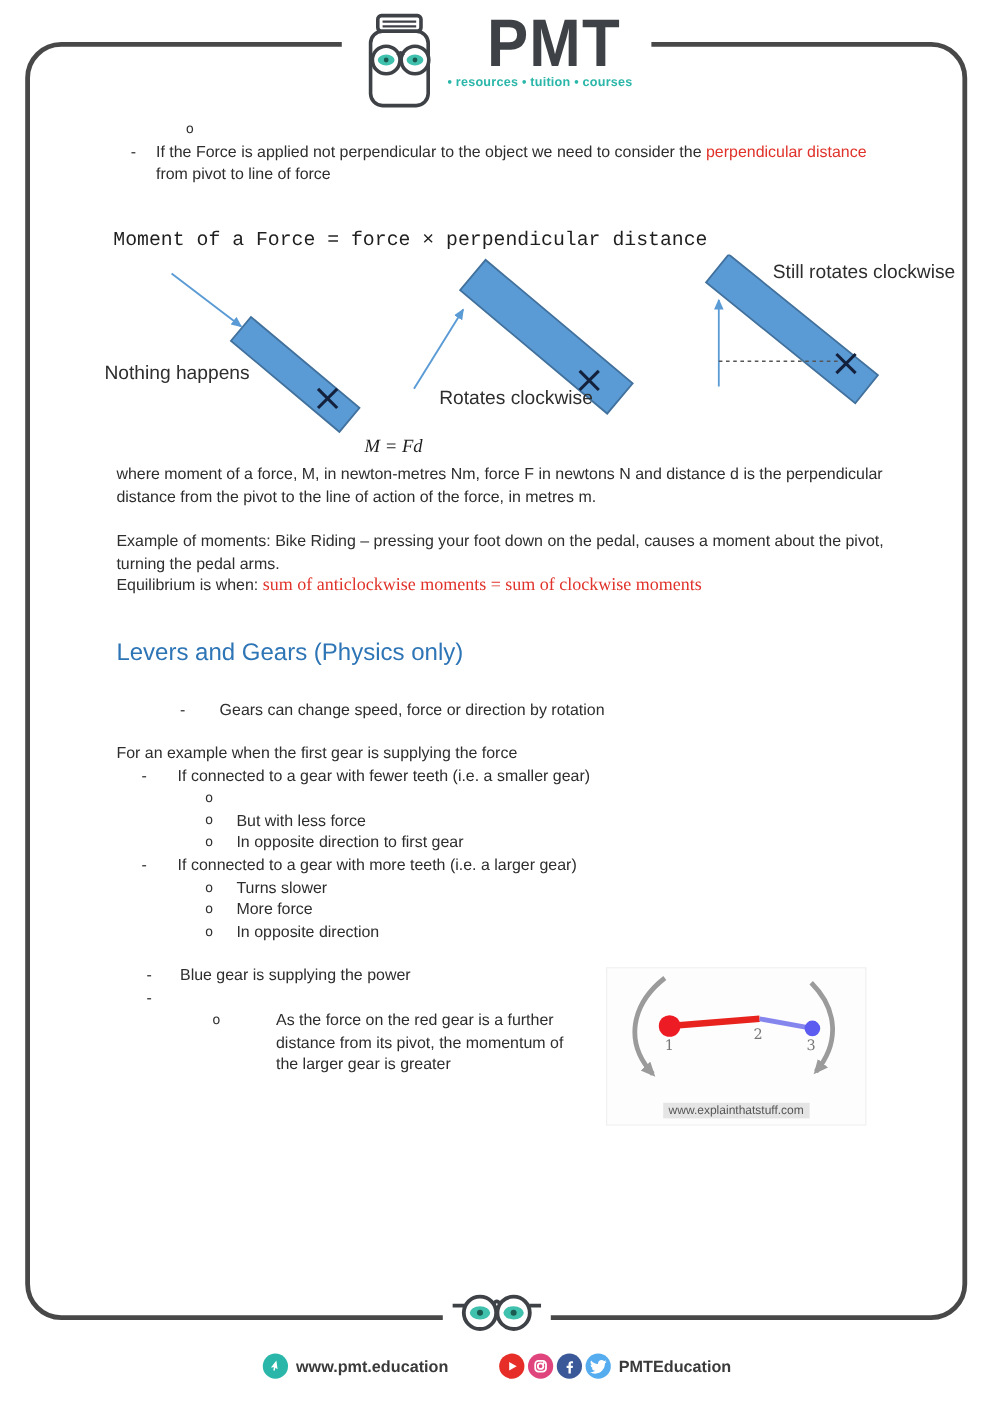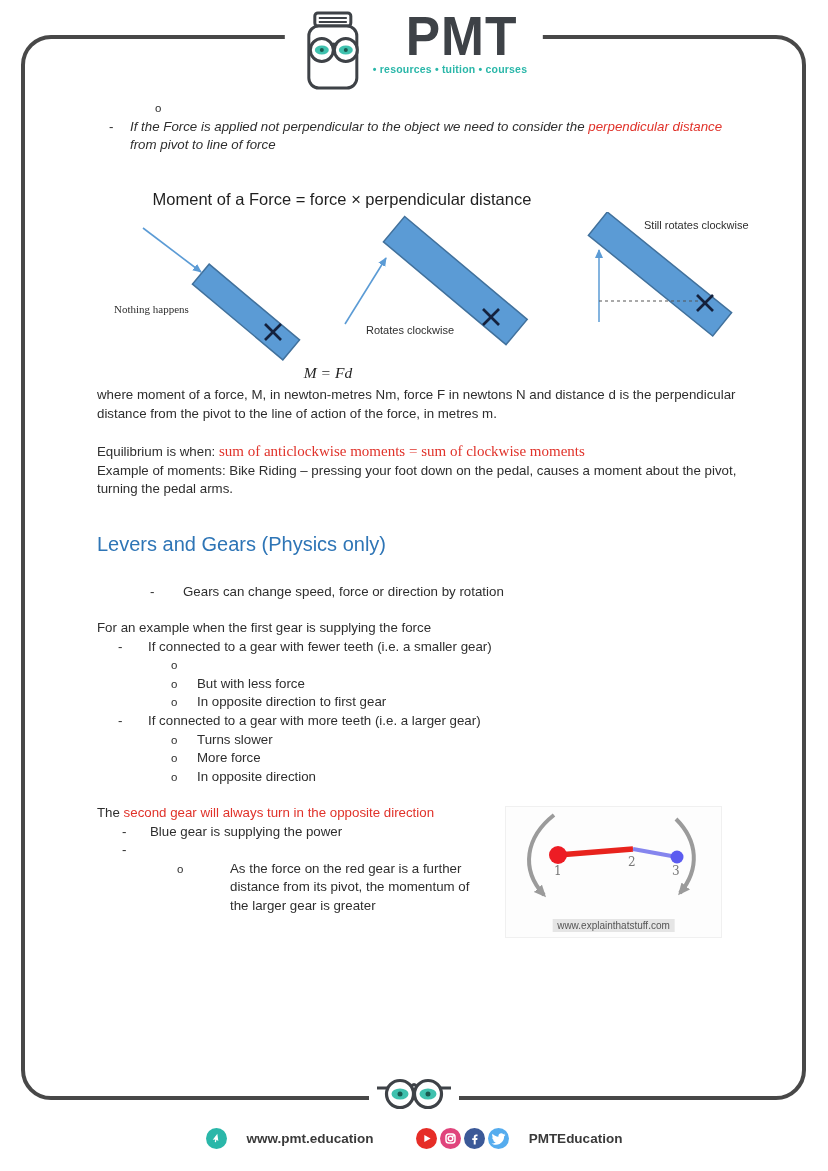--- a/index.html
+++ b/index.html
@@ -22,44 +22,44 @@
     font-size:56px;line-height:52px;font-weight:bold;color:#3e4247;
     letter-spacing:1px;transform:scaleX(.92);transform-origin:left;
   }
   .tagline{font-size:10.5px;font-weight:bold;color:#2ab7a9;letter-spacing:.2px;margin-top:1px;}
   
   .txt{font-size:13.3px;line-height:18.6px;color:#2e2e2e;}
   .row{display:flex;}
   .mk{flex:none;}
   .mko{font-size:11.5px;}
   .red{color:#e0322a;}
-  .formula{font-family:Liberation Sans, sans-serif;font-size:16.5px;color:#1f1f1f;text-align:center;width:684px;}
+  .formula{font-family:Liberation Mono, monospace;font-size:16.5px;color:#1f1f1f;text-align:center;width:684px;}
   .equation{font-family:"Liberation Serif","DejaVu Serif",serif;font-style:italic;font-size:15.5px;color:#1f1f1f;text-align:center;width:656px;}
   .eqred{font-family:"Liberation Serif","DejaVu Serif",serif;font-size:15px;color:#e0322a;}
   .heading{font-size:20px;color:#2e75b6;}
-  .diag-label{position:absolute;font-size:11px;color:#2e2e2e;white-space:nowrap;}
+  .diag-label{position:absolute;font-size:16px;color:#2e2e2e;white-space:nowrap;}
   
   .gear-img{
     position:absolute;left:505px;top:806px;width:215px;height:130px;
     background:#fdfdfd;border:1px solid #f0f0f0;
   }
   .gear-caption{
     position:absolute;bottom:5px;left:50%;transform:translateX(-50%);
     background:#e5e5e5;color:#555;font-size:10px;padding:1px 5px;white-space:nowrap;
   }
   
   .glasses-bottom{
     position:absolute;top:1075px;left:50%;transform:translateX(-50%);
     background:#fff;padding:0 8px;z-index:5;
   }
   .footer-row{
     position:absolute;top:1128px;left:0;width:828px;
     display:flex;justify-content:center;align-items:center;gap:42px;
   }
-  .f-group{display:flex;align-items:center;gap:20px;text-align:right;}
+  .f-group{display:flex;align-items:center;gap:7px;text-align:right;}
   .f-text{font-size:13.5px;font-weight:bold;color:#3a3a3a;}
   .circ{width:21px;height:21px;border-radius:50%;display:flex;align-items:center;justify-content:center;}
   .c-teal{background:#2ab7a9;}
   .c-yt{background:#e62d27;}
   .c-ig{background:#e0447c;}
   .c-fb{background:#3b5998;}
   .c-tw{background:#55acee;}
   .socials{display:flex;gap:3px;}
 </style>
 </head>
@@ -88,21 +88,21 @@
       <div class="tagline">• resources • tuition • courses</div>
     </div>
   </div>
 
   <div class="abs txt" style="top:99px;left:97px;width:645px;">
     <div class="row" style="padding-left:58px;">
       <span class="mk mko" style="width:25px;">o</span>
     </div>
     <div class="row" style="padding-left:12px;">
       <span class="mk" style="width:21px;">-</span>
-      <div style="flex:1;font-style:italic;"><span>If the Force is applied not perpendicular to the object we need to consider the </span><span class="red">perpendicular distance</span><span> from pivot to line of force</span></div>
+      <div style="flex:1;"><span>If the Force is applied not perpendicular to the object we need to consider the </span><span class="red">perpendicular distance</span><span> from pivot to line of force</span></div>
     </div>
   </div>
 
   <div class="abs formula" style="top:190px;left:0;">Moment of a Force = force × perpendicular distance</div>
 
   <svg class="abs" style="left:95px;top:212px;" width="700" height="150" viewBox="0 0 700 150">
     <defs>
       <marker id="arr" markerUnits="userSpaceOnUse" markerWidth="10" markerHeight="9" refX="8" refY="4" orient="auto">
         <path d="M0,0 L9,4 L0,8 Z" fill="#5B9BD5"></path>
       </marker>
@@ -129,31 +129,31 @@
     <g>
       <rect x="485" y="47" width="160" height="30" fill="#5B9BD5" stroke="#41719C" stroke-width="1.5" transform="rotate(39 565 62)"></rect>
       <line x1="504" y1="110" x2="504" y2="38" stroke="#5B9BD5" stroke-width="1.5" marker-end="url(#arr)"></line>
       <line x1="504" y1="89" x2="604" y2="89" stroke="#555" stroke-width="1.2" stroke-dasharray="3,3"></line>
       <g stroke="#14213d" stroke-width="2.6">
         <line x1="602" y1="83" x2="618" y2="99"></line>
           <line x1="618" y1="83" x2="602" y2="99"></line>
       </g>
     </g>
   </svg>
-  <div class="diag-label" style="left:114px;top:303px;font-family:Liberation Serif, serif;">Nothing happens</div>
+  <div class="diag-label" style="left:87px;top:303px;">Nothing happens</div>
   <div class="diag-label" style="left:366px;top:324px;">Rotates clockwise</div>
   <div class="diag-label" style="left:644px;top:219px;">Still rotates clockwise</div>
 
   <div class="abs equation" style="top:364px;left:0;">M = Fd</div>
 
   <div class="abs txt" style="top:386px;left:97px;width:660px;">where moment of a force, M, in newton-metres Nm, force F in newtons N and distance d is the perpendicular distance from the pivot to the line of action of the force, in metres m.</div>
 
   <div class="abs txt" style="top:442px;left:97px;width:672px;">
+    <div>Example of moments: Bike Riding – pressing your foot down on the pedal, causes a moment about the pivot, turning the pedal arms.</div>
     <div><span>Equilibrium is when: </span><span class="eqred">sum of anticlockwise moments = sum of clockwise moments</span></div>
-    <div>Example of moments: Bike Riding – pressing your foot down on the pedal, causes a moment about the pivot, turning the pedal arms.</div>
   </div>
 
   <div class="abs heading" style="top:533px;left:97px;">Levers and Gears (Physics only)</div>
 
   <div class="abs txt" style="top:583px;left:97px;width:600px;">
     <div class="row" style="padding-left:53px;">
       <span class="mk" style="width:33px;">-</span>
       <div style="flex:1;">Gears can change speed, force or direction by rotation</div>
     </div>
   </div>
@@ -187,21 +187,20 @@
       <span class="mk mko" style="width:26px;">o</span>
       <div style="flex:1;">More force</div>
     </div>
     <div class="row" style="padding-left:74px;">
       <span class="mk mko" style="width:26px;">o</span>
       <div style="flex:1;">In opposite direction</div>
     </div>
   </div>
 
   <div class="abs txt" style="top:804px;left:97px;width:392px;">
-    <div><span>The </span><span class="red">second gear will always turn in the opposite direction</span></div>
     <div class="row" style="padding-left:25px;">
       <span class="mk" style="width:28px;">-</span>
       <div style="flex:1;">Blue gear is supplying the power</div>
     </div>
     <div class="row" style="padding-left:25px;">
       <span class="mk" style="width:28px;">-</span>
     </div>
     <div class="row" style="padding-left:80px;">
       <span class="mk mko" style="width:26px;">o</span>
       <div style="flex:1;margin-left:27px;">As the force on the red gear is a further distance from its pivot, the momentum of the larger gear is greater</div>

